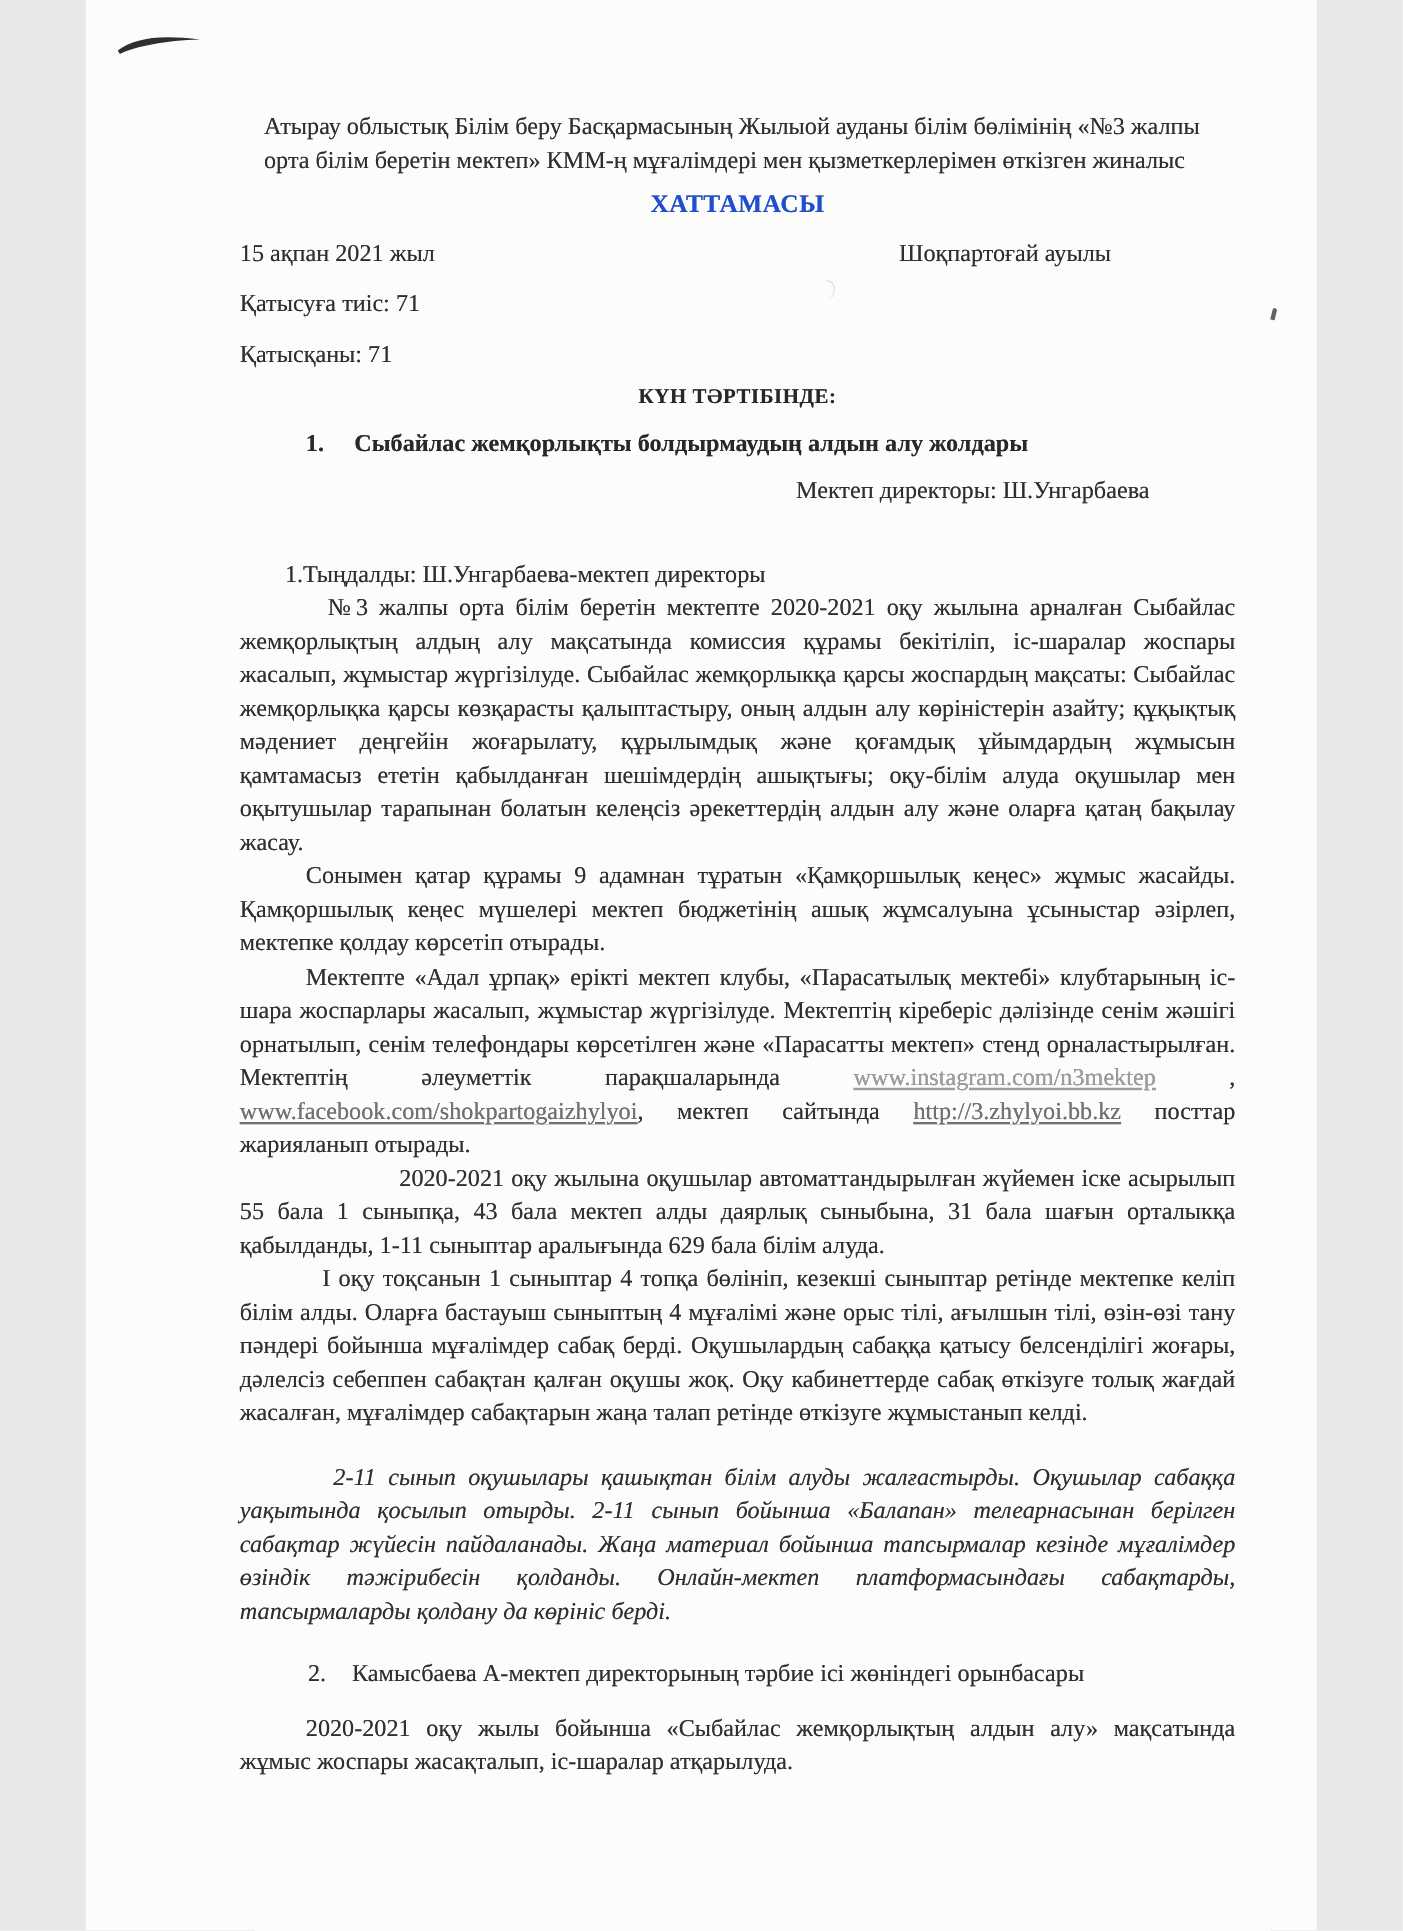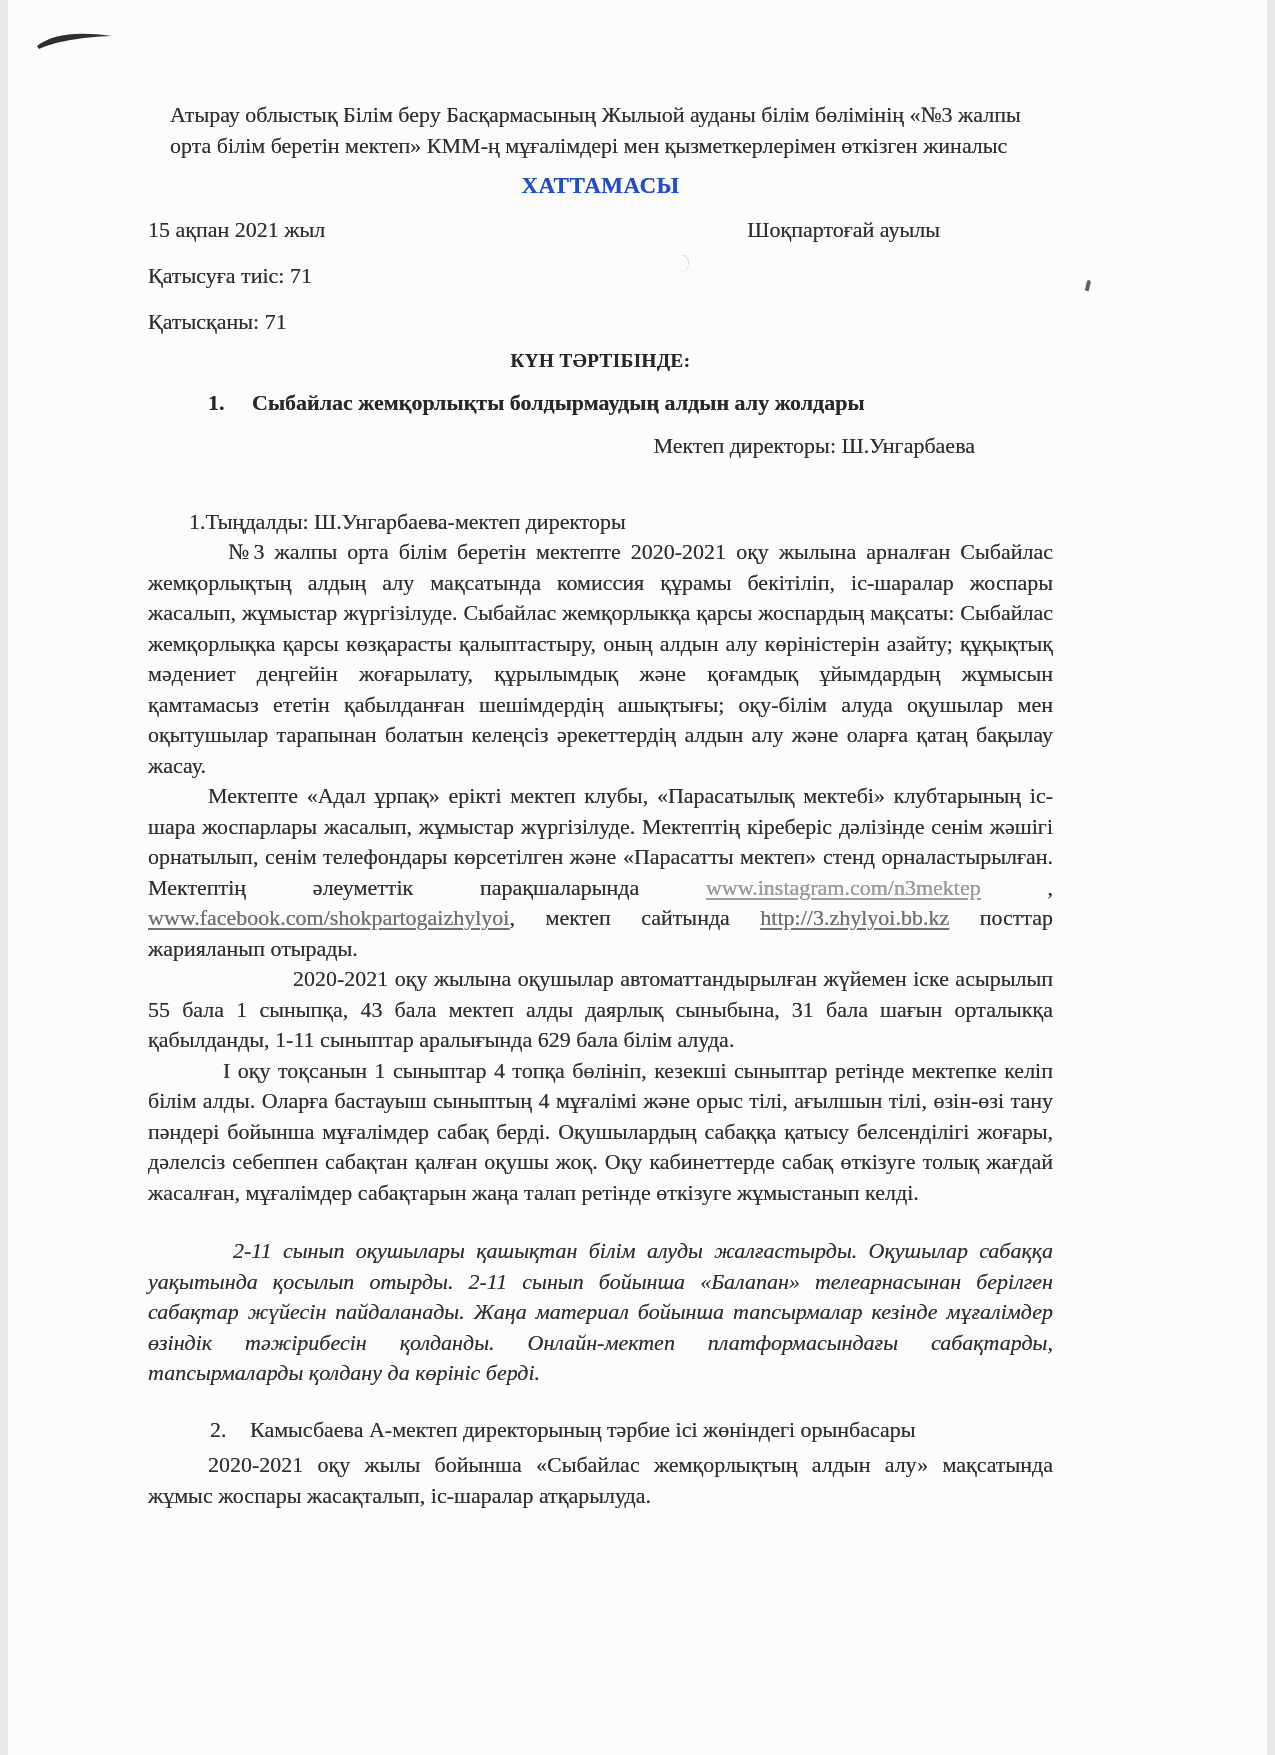--- a/index.html
+++ b/index.html
@@ -1,18 +1,18 @@
 <!DOCTYPE html>
 <html><head>
 <meta charset="utf-8">
 <style>
   html,body { margin:0; padding:0; background:#e8e8e8; }
   .page {
     position:relative;
-    width:1259px; height:1755px;
+    width:1119px; height:1755px;
     margin:0 auto;
     background:#fcfcfb;
     overflow:hidden;
     font-family:"Liberation Serif","DejaVu Serif",serif;
     color:#2f2f33;
     text-shadow:0 0 0.4px rgba(47,47,51,0.65);
   }
   .content {
     position:absolute; left:140px; top:100px; width:905px;
     font-size:22px; line-height:30.5px;
@@ -36,21 +36,21 @@
   .speaker-line { text-align:right; padding-right:78px; margin-top:13px; }
   .heard-line { margin-top:45px; margin-left:41px; }
   .p1 { text-indent:80px; }
   .p2 { text-indent:60px; }
   .p3 { text-indent:60px; }
   .p4 { text-indent:145px; }
   .p5 { text-indent:75px; }
   .p6 { text-indent:85px; margin-top:28px;font-style:italic; }
   .item2-row { display:flex; margin-top:26px; margin-left:62px; }
   .item2-row .no { width:40px; flex:0 0 auto; }
-  .p7 { text-indent:60px; margin-top:5px; }
+  .p7 { text-indent:60px; margin-top:19px; }
   .doc-link { text-decoration:underline; text-underline-offset:3px; color:#707176; }
   .doc-link.faded { color:#9d9ea3; }
   .pen-stroke { position:absolute; left:26px; top:27px; }
   .ink-speck {
     position:absolute; left:1078px; top:280px;
     width:4px; height:11px; border-radius:3px 3px 1px 1px;
     background:#47474b; transform:rotate(14deg); opacity:0.85;
   }
   .faint-smudge {
     position:absolute; left:672px; top:255px;
@@ -91,20 +91,21 @@
       <span class="no">1.</span>
       <span>Сыбайлас жемқорлықты болдырмаудың алдын алу жолдары</span>
     </div>
 
     <p class="speaker-line">Мектеп директоры: Ш.Унгарбаева</p>
 
     <p class="heard-line">1.Тыңдалды: Ш.Унгарбаева-мектеп директоры</p>
 
     <p class="just p1">№3 жалпы орта білім беретін мектепте 2020-2021 оқу жылына арналған Сыбайлас жемқорлықтың алдың алу мақсатында комиссия құрамы бекітіліп, іс-шаралар жоспары жасалып, жұмыстар жүргізілуде. Сыбайлас жемқорлыкқа қарсы жоспардың мақсаты: Сыбайлас жемқорлықка қарсы көзқарасты қалыптастыру, оның алдын алу көріністерін азайту; құқықтық мәдениет деңгейін жоғарылату, құрылымдық және қоғамдық ұйымдардың жұмысын қамтамасыз ететін қабылданған шешімдердің ашықтығы; оқу-білім алуда оқушылар мен оқытушылар тарапынан болатын келеңсіз әрекеттердің алдын алу және оларға қатаң бақылау жасау.</p>
 
+    <p class="just p2">Сонымен қатар құрамы  9 адамнан тұратын «Қамқоршылық кеңес» жұмыс жасайды. Қамқоршылық кеңес мүшелері мектеп бюджетінің ашық жұмсалуына ұсыныстар әзірлеп, мектепке қолдау көрсетіп отырады.</p>
 
     <p class="just p3"><span>Мектепте «Адал ұрпақ» ерікті мектеп клубы, «Парасатылық мектебі» клубтарының іс-шара жоспарлары жасалып, жұмыстар жүргізілуде. Мектептің кіреберіс дәлізінде  сенім жәшігі орнатылып, сенім телефондары көрсетілген  және «Парасатты мектеп» стенд орналастырылған. Мектептің әлеуметтік парақшаларында </span><span class="doc-link faded">www.instagram.com/n3mektep</span><span> , </span><span class="doc-link">www.facebook.com/shokpartogaizhylyoi</span><span>, мектеп сайтында </span><span class="doc-link">http://3.zhylyoi.bb.kz</span><span> посттар жарияланып отырады.</span></p>
 
     <p class="just p4">2020-2021 оқу жылына оқушылар автоматтандырылған жүйемен іске асырылып 55 бала 1 сыныпқа, 43 бала мектеп алды даярлық сыныбына, 31 бала шағын орталыкқа қабылданды, 1-11 сыныптар аралығында 629 бала білім алуда.</p>
 
     <p class="just p5">І оқу тоқсанын 1 сыныптар 4 топқа бөлініп, кезекші сыныптар ретінде мектепке келіп білім алды. Оларға бастауыш сыныптың 4 мұғалімі және орыс тілі, ағылшын тілі, өзін-өзі тану пәндері бойынша мұғалімдер сабақ берді. Оқушылардың сабаққа қатысу белсенділігі жоғары, дәлелсіз себеппен сабақтан қалған оқушы жоқ. Оқу кабинеттерде сабақ өткізуге толық жағдай жасалған, мұғалімдер сабақтарын жаңа талап ретінде өткізуге жұмыстанып келді.</p>
 
     <p class="just p6">2-11 сынып оқушылары қашықтан білім алуды жалғастырды. Оқушылар сабаққа уақытында қосылып отырды. 2-11 сынып бойынша «Балапан» телеарнасынан берілген сабақтар жүйесін пайдаланады. Жаңа материал бойынша тапсырмалар кезінде мұғалімдер өзіндік тәжірибесін қолданды. Онлайн-мектеп платформасындағы сабақтарды, тапсырмаларды қолдану да көрініс берді.</p>
 
     <div class="item2-row">

